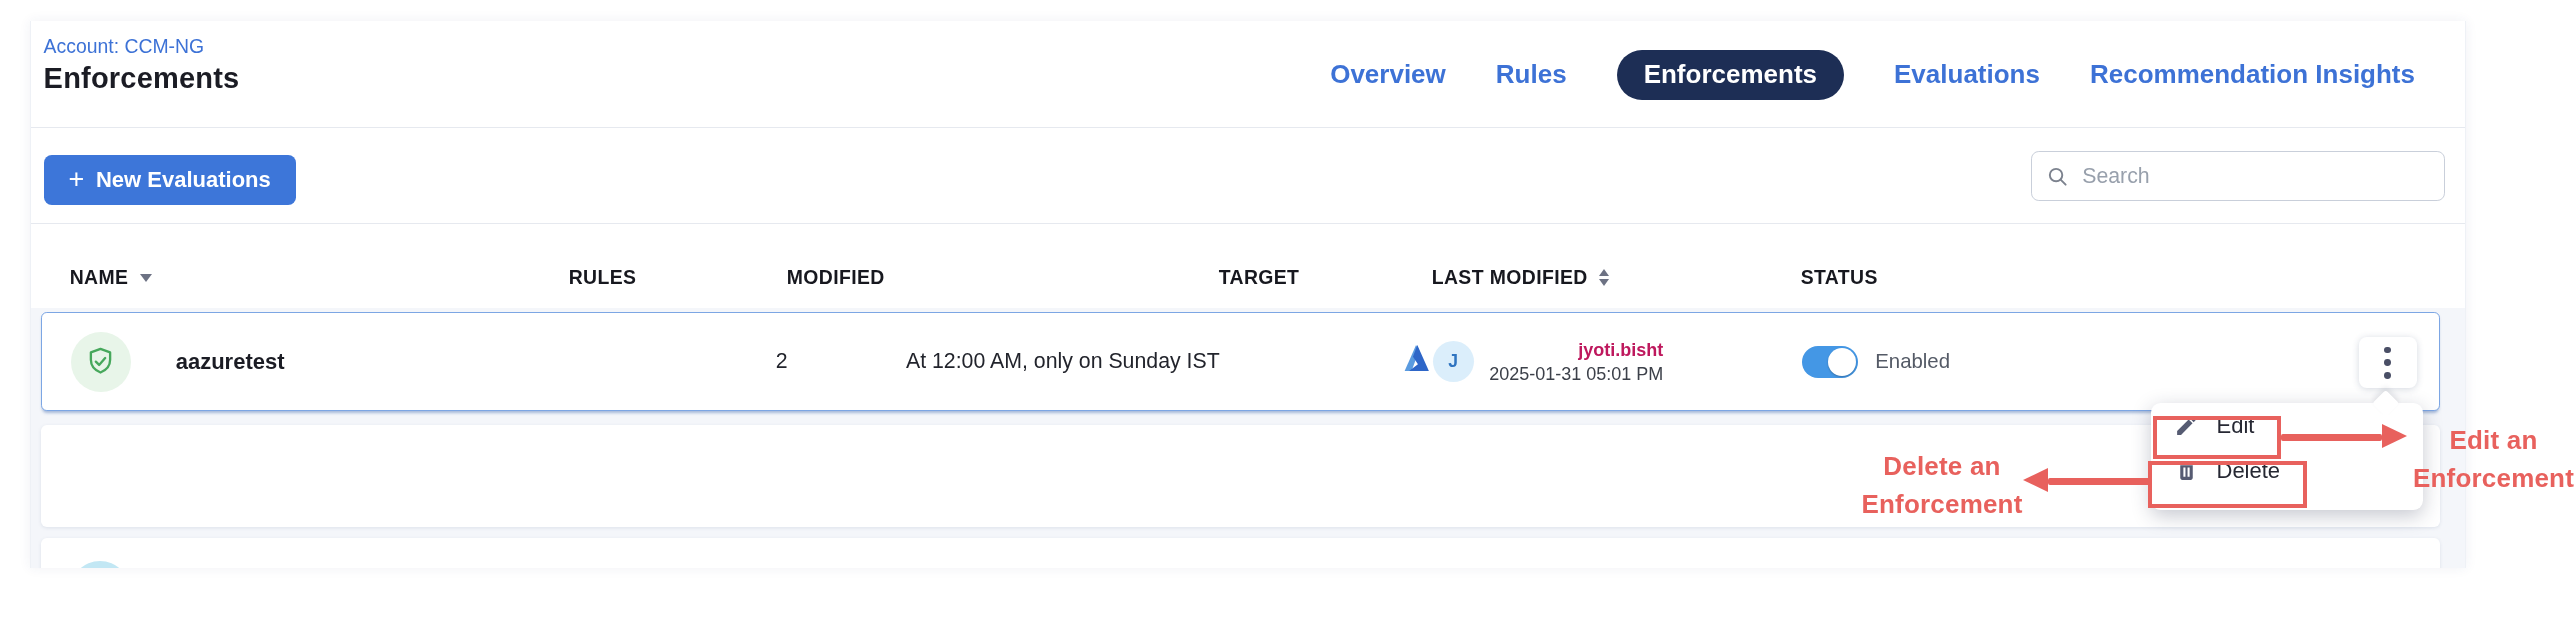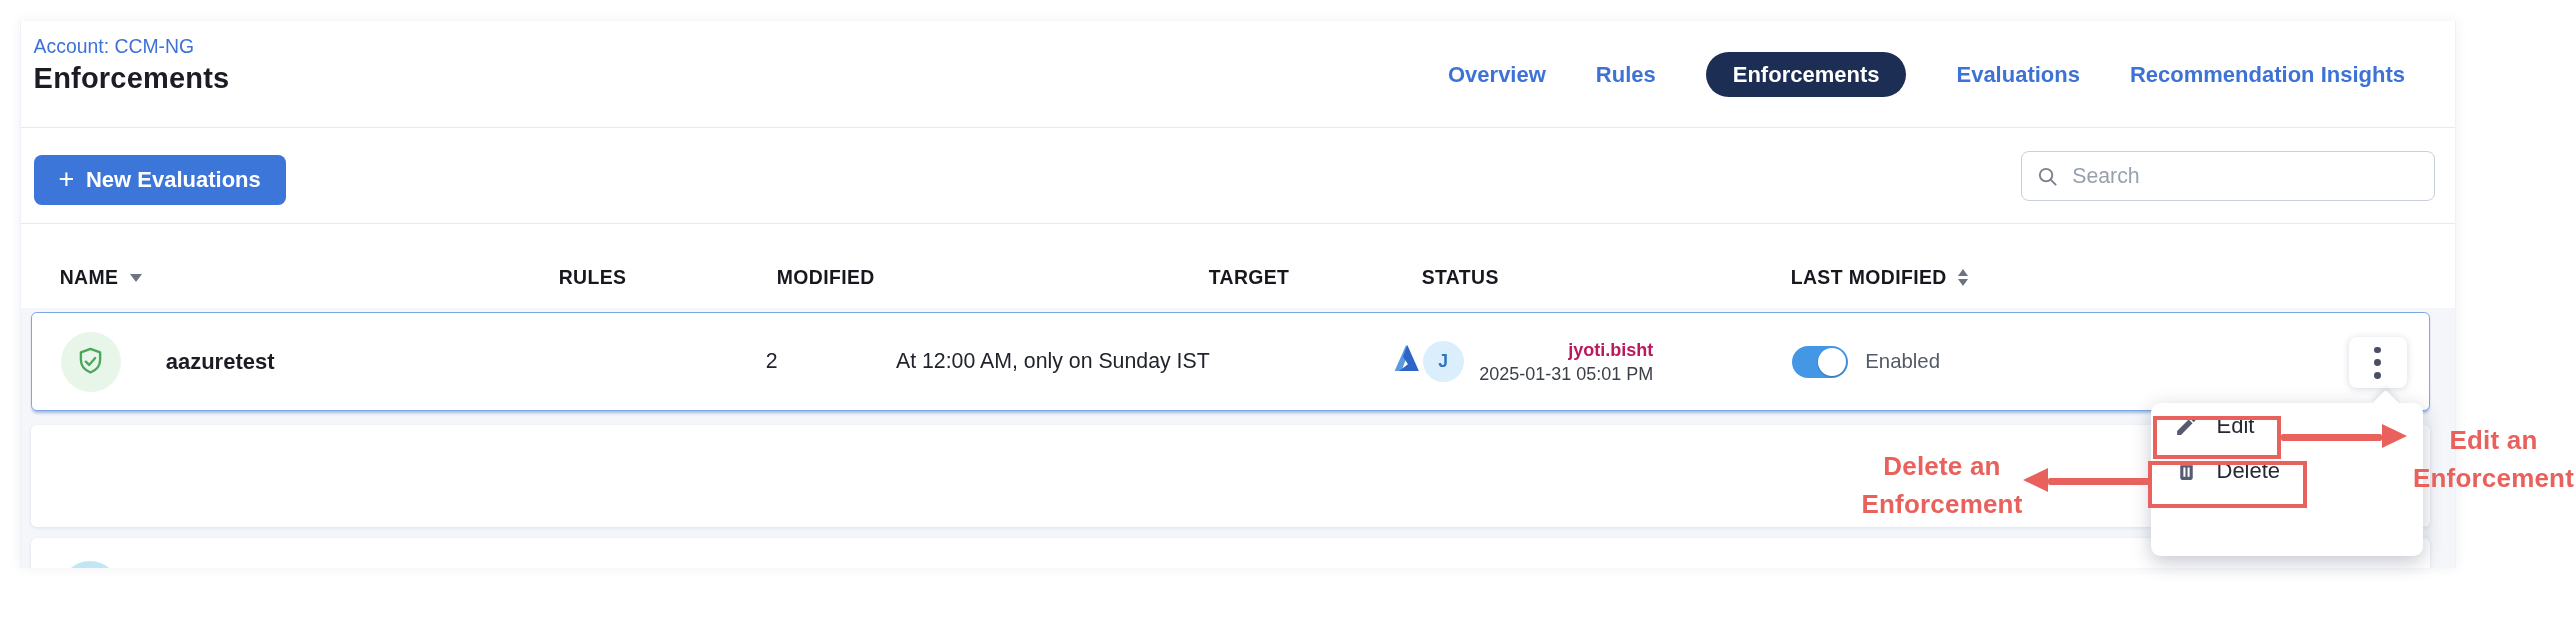--- a/index.html
+++ b/index.html
@@ -15,30 +15,30 @@
     --divider:#e6e9ef;
   }
   html,body{margin:0;padding:0;}
   body{
     width:2576px;height:628px;position:relative;overflow:hidden;
     background:#ffffff;
     font-family:"Liberation Sans","DejaVu Sans",sans-serif;
     color:var(--ink);
   }
   .panel{
-    position:absolute;left:20px;top:21.3px;width:2434px;height:547px;
+    position:absolute;left:30px;top:21.3px;width:2434px;height:547px;
     background:#ffffff;
     border-left:1px solid #eef1f6;border-right:1px solid #eef1f6;
     box-shadow:0 0 11.6px rgba(40,60,110,0.07);
   }
   
   .breadcrumb{position:absolute;left:12.6px;top:13.6px;font-size:19.4px;color:var(--accent-blue);cursor:pointer;}
   .page-title{position:absolute;left:12.6px;top:41px;font-size:29px;font-weight:700;color:#1b1c24;letter-spacing:0.2px;}
   .tabs{position:absolute;right:50px;top:31px;height:45px;display:flex;align-items:center;gap:50px;}
-  .tab{font-size:22px;font-weight:600;color:var(--accent-blue);cursor:pointer;white-space:nowrap;}
+  .tab{font-size:26px;font-weight:600;color:var(--accent-blue);cursor:pointer;white-space:nowrap;}
   .tab.active{background:var(--navy);color:#ffffff;border-radius:969px;padding:9.7px 27px;}
   .divider{position:absolute;left:0;width:2434px;height:1px;background:var(--divider);}
   .divider.d1{top:106px;}
   .divider.d2{top:202px;}
   
   .new-btn{
     position:absolute;left:12.6px;top:134px;height:50px;display:inline-flex;align-items:center;gap:11.6px;
     background:var(--button-blue);color:#fff;border:none;border-radius:7.8px;padding:0 25px;
     font-size:22px;font-weight:700;cursor:pointer;font-family:inherit;
   }
@@ -88,21 +88,21 @@
   .toggle{position:relative;width:56px;height:32px;border-radius:16.5px;background:var(--toggle-blue);cursor:pointer;flex:0 0 56px;}
   .toggle .knob{position:absolute;top:1.9px;right:1.9px;width:28px;height:28px;border-radius:50%;background:#fff;box-shadow:0 1px 1.9px rgba(0,0,0,.25);}
   .status-label{font-size:20.4px;color:#545a66;}
   .kebab-btn{
     position:absolute;right:22px;top:24px;width:58px;height:51px;border-radius:7.8px;background:#fff;
     box-shadow:0 1px 7.8px rgba(40,60,100,.20);display:flex;flex-direction:column;align-items:center;justify-content:center;gap:5.8px;cursor:pointer;
   }
   .kebab-btn i{width:6.8px;height:6.8px;border-radius:50%;background:#4a4f66;}
   
   .popup{
-    position:absolute;left:2151px;top:403px;width:272px;height:153px;background:#fff;border-radius:9.7px;
+    position:absolute;left:2151px;top:403px;width:272px;height:107px;background:#fff;border-radius:9.7px;
     box-shadow:0 5.8px 19.4px rgba(30,40,70,.25);z-index:40;
   }
   .popup .caret{
     position:absolute;top:-8.7px;left:225px;width:19.4px;height:19.4px;background:#fff;transform:rotate(45deg);
     box-shadow:-2.9px -2.9px 5.8px rgba(30,40,70,.10);border-radius:2.9px;
   }
   .menu-item{display:flex;align-items:center;gap:17.5px;padding:0 0 0 23px;height:45px;font-size:22px;color:#262833;cursor:pointer;position:relative;z-index:2;}
   .menu-item:first-of-type{margin-top:11.6px;}
   .menu-item svg{flex:0 0 25px;}
   
@@ -160,29 +160,29 @@
     <div class="th">
         <span>RULES</span>
       </div>
     <div class="th">
         <span>MODIFIED</span>
       </div>
     <div class="th">
         <span>TARGET</span>
       </div>
     <div class="th">
-        <span>STATUS</span>
-      </div>
-    <div class="th">
       <span>LAST MODIFIED</span>
       <span class="sort-both">
           <span class="up"></span>
           <span class="down"></span>
         </span>
     </div>
+    <div class="th">
+        <span>STATUS</span>
+      </div>
   </div>
 
   <div class="rows-section">
 
     <div class="row selected grid-cols">
       <div class="name-cell">
         <span class="type-badge">
           <svg width="33" height="33" viewBox="0 0 24 24">
             <path d="M12 2.8l7 2.6v5.4c0 4.6-2.9 7.6-7 9.2-4.1-1.6-7-4.6-7-9.2V5.4z" fill="none" stroke="#47a85c" stroke-width="1.7" stroke-linejoin="round"></path>
             <path d="M8.6 12.1l2.4 2.4 4.4-5" fill="none" stroke="#47a85c" stroke-width="1.7" stroke-linecap="round" stroke-linejoin="round"></path>

